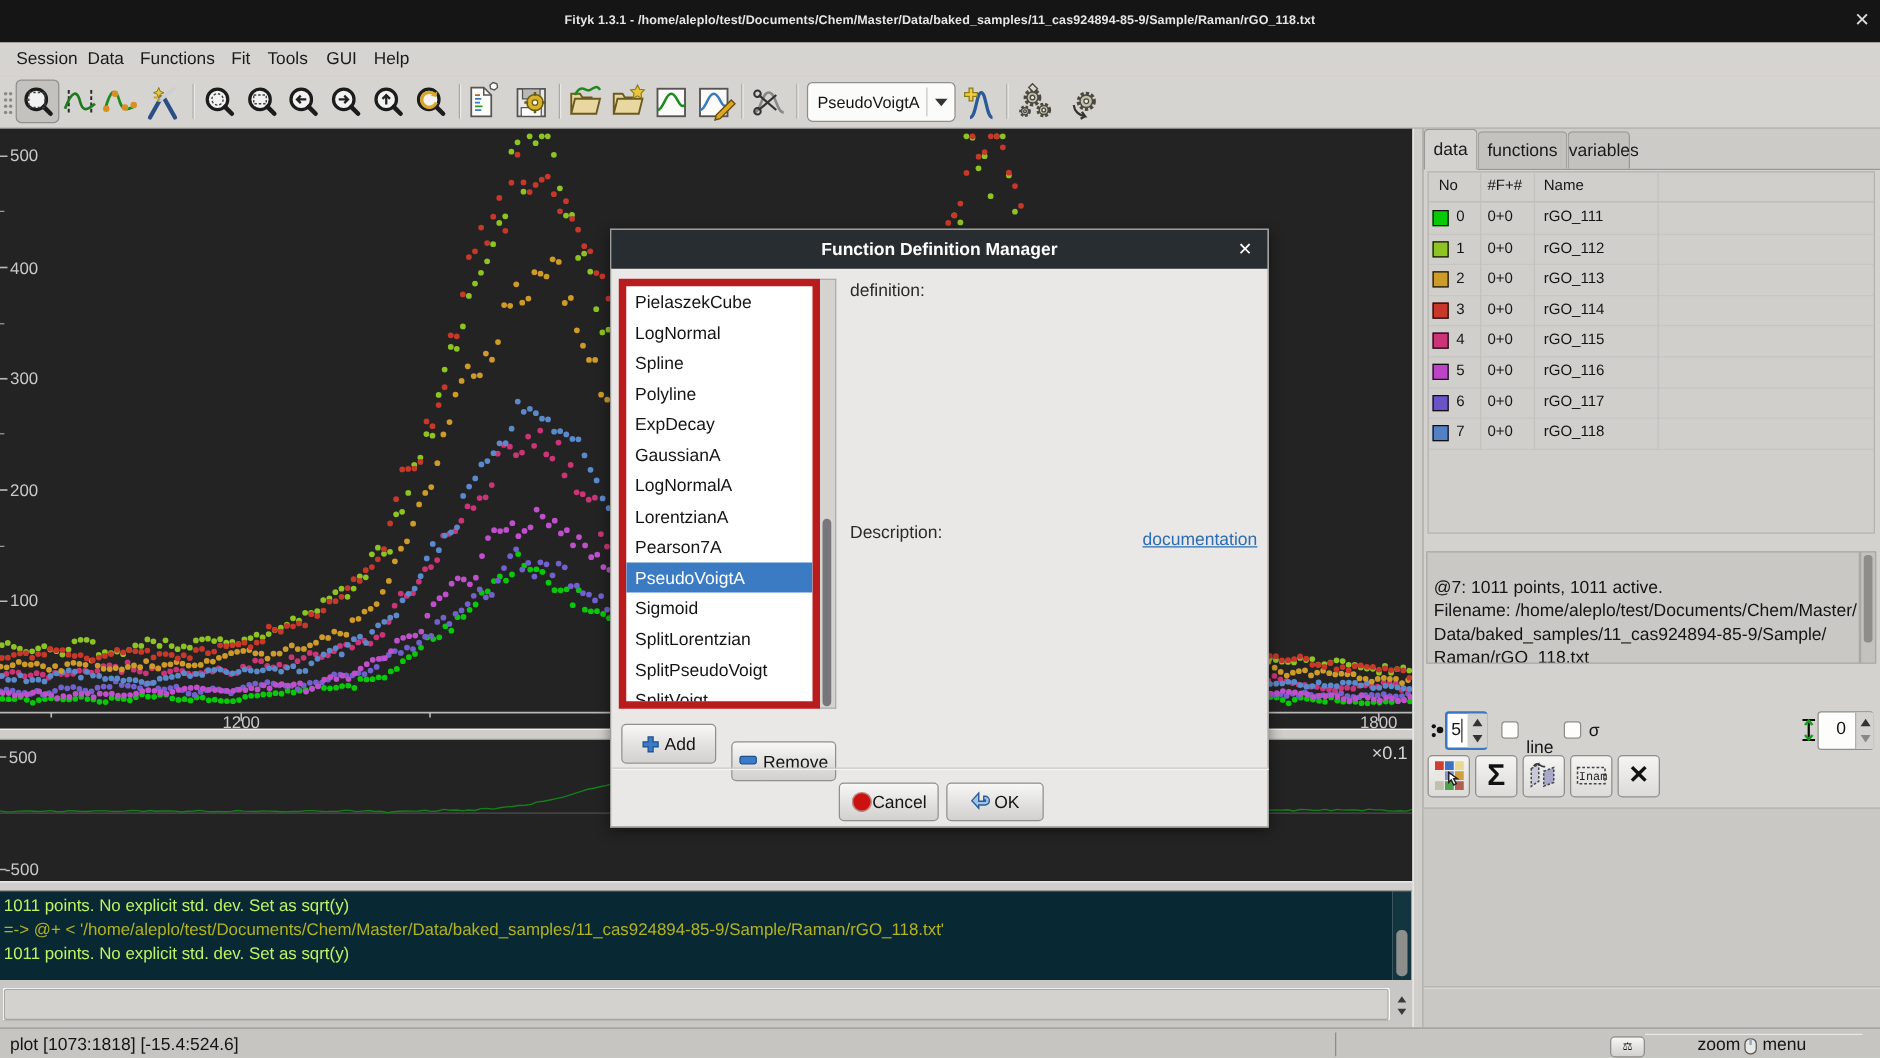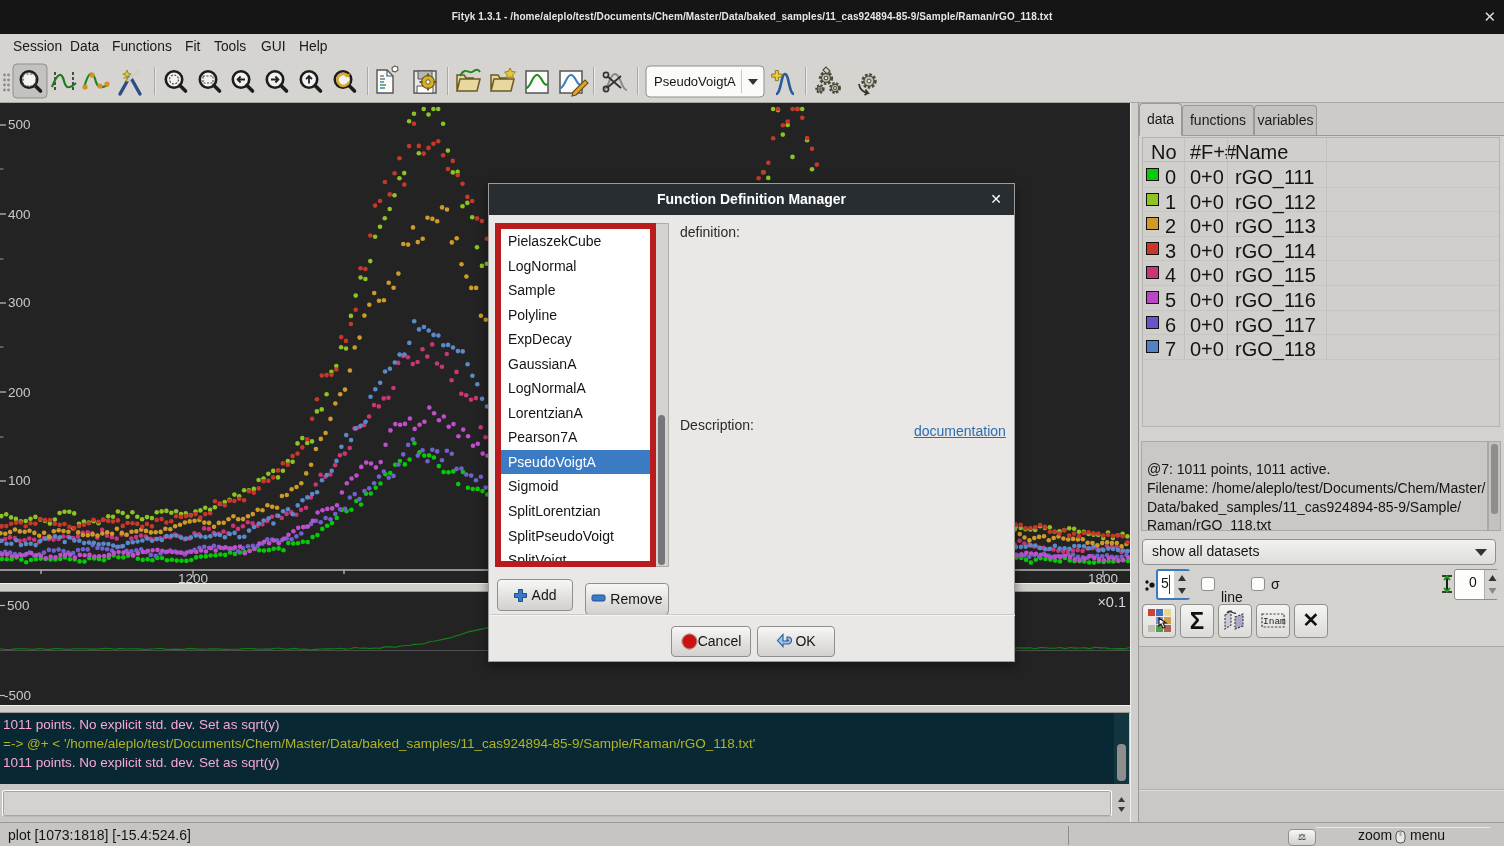--- a/index.html
+++ b/index.html
@@ -10,21 +10,21 @@
 #titlex { right:8px; top:0; color:#dcdcdc; font-size:15px; line-height:33px; }
 #menubar { left:0; top:34px; width:1504px; height:27px; background:#d6d4d0; color:#1a1a1a; font-size:13.8px; }
 #menubar span { position:absolute; top:5px; }
 #toolbar { left:0; top:61px; width:1504px; height:42px; background:#d6d4d0; border-bottom:1px solid #a8a7a4; }
 
 #mainplot { left:0; top:103px; width:1130px; height:480px; background:#232323; }
 #auxsplit { left:0; top:583px; width:1130px; height:9px; background:#cfcecb; border-top:1px solid #efefee; border-bottom:1px solid #9a9996; }
 #auxplot { left:0; top:592px; width:1130px; height:113px; background:#232323; }
 #consplit { left:0; top:705px; width:1130px; height:8px; background:#cfcecb; border-top:1px solid #efefee; border-bottom:1px solid #9a9996; }
 #console { left:0; top:713px; width:1114px; height:71px; background:#082933; font-size:13.5px; line-height:19px; padding:2px 0 0 3px; white-space:nowrap; overflow:hidden; }
-#console .g { color:#f9a8d4; }
+#console .g { color:#bef264; }
 #console .y { color:#b3b222; }
 #conscroll { left:1114px; top:713px; width:15px; height:71px; background:#123540; }
 #conthumb { left:3px; top:31px; width:9px; height:37px; background:#8e8e8c; border-radius:4px; }
 #inputbox { left:2px; top:790px; width:1110px; height:27px; background:#d3d2cf; border:1px solid #fbfbfa; border-bottom-color:#b9b8b5; border-radius:3px; box-shadow:inset 0 0 0 1px #a7a6a3; }
 #inputspin { left:1112px; top:790px; width:20px; height:29px; color:#333; }
 
 #vsash { left:1130px; top:103px; width:9px; height:719px; background:#cfcecb; border-left:1px solid #efefee; border-right:1px solid #9a9996; }
 
 #rightpanel { left:1139px; top:103px; width:365px; height:719px; background:#cccbc8; }
 
@@ -2151,23 +2151,23 @@
   </div>
 <div class="abs" id="inputbox"></div>
 <div class="abs" id="inputspin"><svg width="20" height="29">
       <path d="M6 12 L9.5 7 L13 12 Z" fill="#3a3a3a"></path>
       <path d="M6 17 L9.5 22 L13 17 Z" fill="#3a3a3a"></path>
     </svg></div>
 <div class="abs" id="vsash"></div>
 <div class="abs" id="rightpanel">
     <div class="tab" style="left:0;top:0;width:43px;height:33px;background:#d3d2cf;line-height:31px;z-index:2;border-bottom:1px solid #d3d2cf">data</div>
     <div class="tab" style="left:43px;top:2px;width:72px;height:30px;background:#c3c2bf;line-height:28px">functions</div>
-    <div class="tab" style="left:115px;top:2px;width:63px;height:30px;background:#c3c2bf;line-height:28px">variables</div>
+    <div class="tab" style="left:115px;top:2px;width:50px;height:30px;background:#c3c2bf;line-height:28px">variables</div>
     <div class="abs" style="left:0;top:32px;width:365px;height:790px;background:#d3d2cf;border-top:1px solid #9a9996"></div>
-    <div class="abs" style="left:3px;top:34px;width:358px;height:290px;background:#d0cfcc;border:1px solid #b4b3b0;font-size:20px;color:#141414">
+    <div class="abs" style="left:3px;top:34px;width:358px;height:290px;background:#d0cfcc;border:1px solid #b4b3b0;font-size:12px;color:#141414">
       <div class="abs" style="left:0;top:0;width:356px;height:24px;border-bottom:1px solid #bcbbb8">
         <span style="position:absolute;left:8px;top:3px">No</span>
         <span style="position:absolute;left:47px;top:3px">#F+#</span>
         <span style="position:absolute;left:92px;top:3px">Name</span>
       </div>
       <div class="abs" style="left:0;top:25.0px;width:356px;height:24.6px;border-bottom:1px solid #c6c5c2">
         <span class="abs" style="left:3px;top:5px;width:13px;height:13px;background:#07c907;border:1.4px solid #101010"></span>
         <span style="position:absolute;left:22px;top:3px">0</span>
         <span style="position:absolute;left:47px;top:3px">0+0</span>
         <span style="position:absolute;left:92px;top:3px">rGO_111</span>
@@ -2214,26 +2214,20 @@
         <span style="position:absolute;left:47px;top:3px">0+0</span>
         <span style="position:absolute;left:92px;top:3px">rGO_118</span>
       </div>
       <div class="abs" style="left:41px;top:0;width:1px;height:222px;background:#c2c1be"></div>
       <div class="abs" style="left:84px;top:0;width:1px;height:222px;background:#c2c1be"></div>
       <div class="abs" style="left:183px;top:0;width:1px;height:222px;background:#c2c1be"></div>
     </div>
     <div class="abs" style="left:2px;top:338px;width:347px;height:90px;background:#c9c8c5;border:1px solid #a9a8a5;font-size:14px;line-height:18.8px;color:#141414;padding:18px 0 0 5px;overflow:hidden;white-space:nowrap">@7: 1011 points, 1011 active.<br>Filename: /home/aleplo/test/Documents/Chem/Master/<br>Data/baked_samples/11_cas924894-85-9/Sample/<br>Raman/rGO_118.txt<br>Data title: rGO_118</div>
     <div class="abs" style="left:349px;top:338px;width:13px;height:90px;background:#c3c2bf;border:1px solid #a9a8a5">
       <div class="abs" style="left:2px;top:2px;width:7px;height:70px;background:#8e8d8a;border-radius:3px"></div>
-    </div>
-    <div class="abs" style="left:3px;top:436px;width:354px;height:26px;background:linear-gradient(#f2f2f1,#dddcda);border:1px solid #918f8c;border-radius:4px;font-size:14px;color:#141414">
-      <span style="position:absolute;left:9px;top:3px">show all datasets</span>
-      <svg style="position:absolute;right:8px;top:9px" width="12" height="8">
-        <path d="M0 0 h12 l-6 7 z" fill="#333"></path>
-      </svg>
     </div>
     <div class="abs" style="left:5px;top:475px;width:10px;height:12px"><svg width="12" height="13">
         <circle cx="3" cy="3" r="1.7" fill="#111"></circle>
         <circle cx="8" cy="6" r="2.6" fill="#111"></circle>
         <circle cx="3" cy="10" r="1.7" fill="#111"></circle>
       </svg></div>
     <div class="abs" style="left:17px;top:466px;width:34px;height:31px;background:#fff;border:2px solid #3a78c2;border-radius:3px;font-size:14px;color:#141414">
       <span style="position:absolute;left:3px;top:4px">5</span>
       <span class="abs" style="left:11px;top:4px;width:1px;height:19px;background:#333"></span>
       <div class="abs" style="left:16px;top:0;width:16px;height:27px;background:#d3d2cf"><svg width="16" height="27">
@@ -2296,21 +2290,21 @@
   <svg style="position:absolute;left:1393px;top:6px" width="15" height="16" viewBox="0 0 15 16">
       <rect x="3" y="2" width="9" height="12" rx="4" fill="#e8e8e6" stroke="#555" stroke-width="1"></rect>
       <rect x="6.5" y="2" width="2" height="5" fill="#9ab"></rect>
     </svg>
 </div>
 <div class="abs" id="dialog">
   <div class="abs" id="dlgtitle">Function Definition Manager<span style="position:absolute;right:12px;font-weight:400">✕</span></div>
   <div class="abs" id="dlglist">
     <div>PielaszekCube</div>
       <div>LogNormal</div>
-      <div>Sample</div>
+      <div>Spline</div>
       <div>Polyline</div>
       <div>ExpDecay</div>
       <div>GaussianA</div>
       <div>LogNormalA</div>
       <div>LorentzianA</div>
       <div>Pearson7A</div>
       <div class="sel">PseudoVoigtA</div>
       <div>Sigmoid</div>
       <div>SplitLorentzian</div>
       <div>SplitPseudoVoigt</div>
@@ -2318,21 +2312,21 @@
   </div>
   <div class="abs" id="dlgscroll">
       <div class="thumb"></div>
     </div>
   <div class="abs dlabel" style="left:191px;top:40px">definition:</div>
   <div class="abs dlabel" style="left:191px;top:233px">Description:</div>
   <div class="abs" id="doclink" style="left:425px;top:239px">documentation</div>
   <div class="btn" style="left:8px;top:395px;width:76px;height:32px;line-height:30px"><svg width="15" height="15" viewBox="0 0 15 15" style="vertical-align:-3px">
         <path d="M5.5 1.5 h4 v4 h4 v4 h-4 v4 h-4 v-4 h-4 v-4 h4 z" fill="#3a7bc8" stroke="#1d4f8c" stroke-width="1"></path>
       </svg> Add</div>
-  <div class="btn" style="left:96px;top:399px;width:84px;height:32px;line-height:30px"><svg width="15" height="9" viewBox="0 0 15 9" style="vertical-align:1px">
+  <div class="btn" style="left:96px;top:409px;width:84px;height:32px;line-height:30px"><svg width="15" height="9" viewBox="0 0 15 9" style="vertical-align:1px">
         <rect x="1" y="1" width="13" height="6" rx="1.5" fill="#3a7bc8" stroke="#1d4f8c" stroke-width="1"></rect>
       </svg> Remove</div>
   <div class="abs" id="dlgsep"></div>
   <div class="btn" style="left:182px;top:442px;width:80px;height:31px;line-height:29px"><svg width="17" height="17" viewBox="0 0 17 17" style="vertical-align:-3.5px">
         <circle cx="8.5" cy="8.5" r="7.5" fill="#cc1111" stroke="#7a0a0a" stroke-width="1"></circle>
         <circle cx="8.5" cy="8.5" r="7.5" fill="none" stroke="#fff" stroke-width="1.2" stroke-opacity="0.5"></circle>
       </svg>Cancel</div>
   <div class="btn" style="left:268px;top:442px;width:78px;height:31px;line-height:29px"><svg width="19" height="16" viewBox="0 0 19 16" style="vertical-align:-3px">
         <path d="M7 4 V1.5 L1.5 7.5 L7 13.5 V11 h5 a3.5 3.5 0 0 0 0 -7 h-1 v3 h1 a0.5 0.5 0 0 1 0 1 h-5 z" fill="#9ec3e8" stroke="#2a5a9a" stroke-width="1.1"></path>
       </svg>OK</div>

